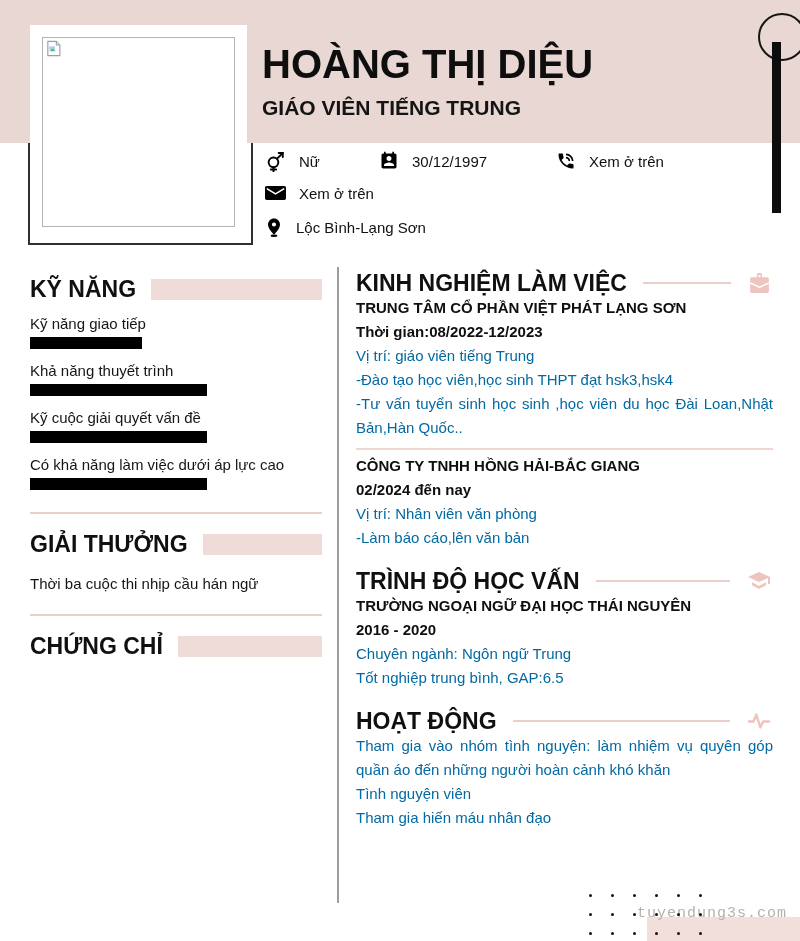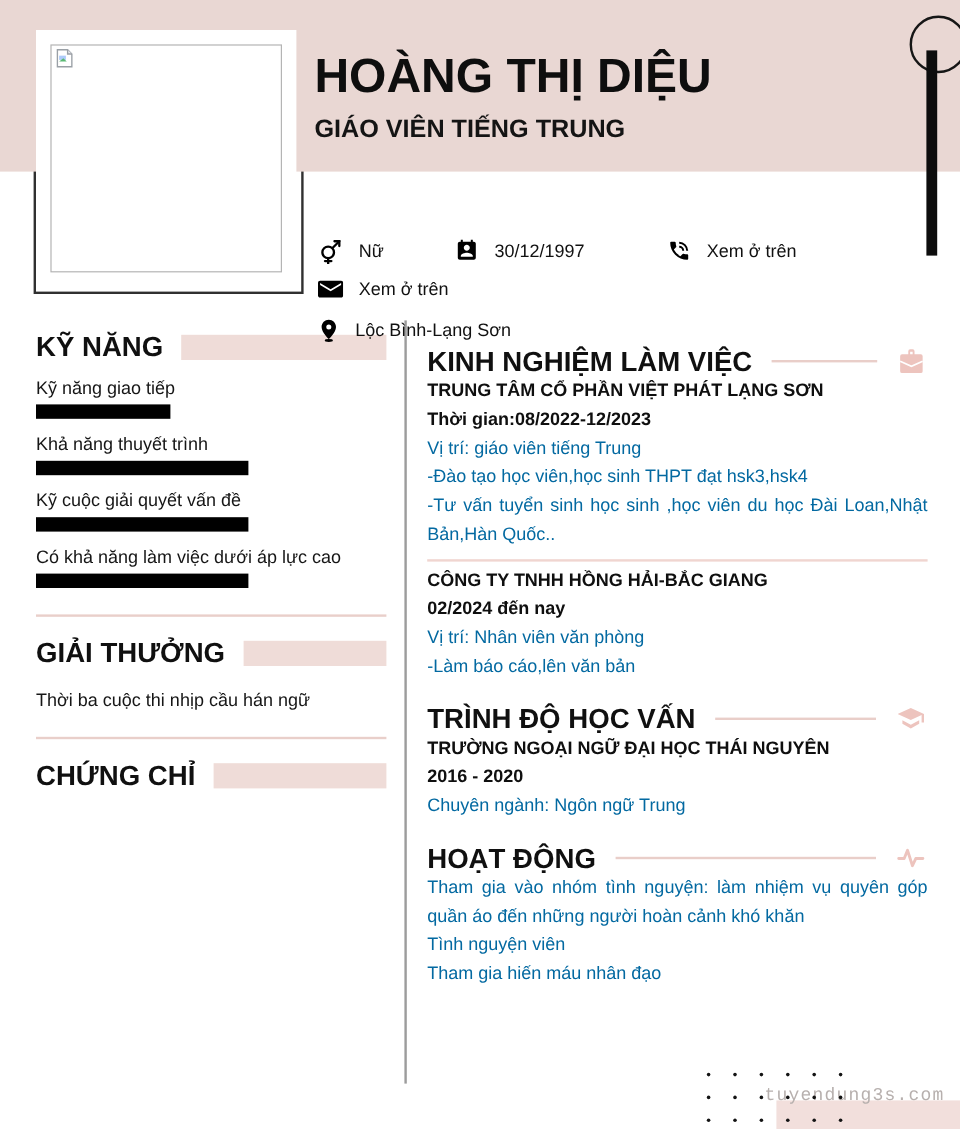--- a/index.html
+++ b/index.html
@@ -17,30 +17,30 @@
                border-radius:50%;z-index:3;background:transparent;}
   .deco-bar{position:absolute;left:772px;top:42px;width:9px;height:171px;background:#0d0d0d;z-index:4;}
 
   .name{position:absolute;left:262px;top:42px;font-size:40px;font-weight:700;color:#0e0e0e;
         letter-spacing:0;z-index:3;white-space:nowrap;}
   .jobtitle{position:absolute;left:262px;top:96px;font-size:21px;font-weight:700;color:#141414;z-index:3;white-space:nowrap;}
 
   
   .contact{position:absolute;left:265px;top:151px;width:520px;z-index:3;}
   .c-row{position:absolute;height:22px;display:flex;align-items:center;}
-  .c-item{display:flex;align-items:center;position:absolute;top:0;margin-top:48px;}
+  .c-item{display:flex;align-items:center;position:absolute;top:0;}
   .c-item svg{flex:0 0 auto;}
   .c-text{margin-left:13px;font-size:15px;color:#111;white-space:nowrap;}
   .r1{top:0;} .r2{top:33px;} .r3{top:66px;}
   .p0{left:0;} .p1{left:114px;} .p2{left:291px;}
 
   
   .col-divider{position:absolute;left:337px;top:267px;width:2px;height:636px;background:#9c9c9c;}
   .left-col{position:absolute;left:30px;top:276px;width:292px;}
-  .right-col{position:absolute;left:356px;top:288px;width:417px;}
+  .right-col{position:absolute;left:356px;top:270px;width:417px;}
 
   h2{margin:0;font-size:23px;font-weight:700;color:#101010;line-height:26px;white-space:nowrap;}
   .lhead{display:flex;align-items:center;}
   .lhead .block{flex:1;height:21px;background:#efdcd8;margin-left:15px;}
   .rhead{display:flex;align-items:center;}
   .rhead .rule{flex:1;height:2px;background:#e9cec9;margin:0 15px 0 16px;}
   .rhead svg{flex:0 0 auto;}
 
   .skill{margin-top:13px;}
   .skill .lbl{font-size:15px;color:#161616;}
@@ -204,20 +204,21 @@
       <h2>TRÌNH ĐỘ HỌC VẤN</h2>
       <div class="rule"></div>
       <svg width="28" height="24" viewBox="0 0 24 24" fill="#edc4be">
         <path d="M12 3 1 8l11 5 9-4.09V15h2V8L12 3zM5 13.18v3L12 20l7-3.82v-3L12 17l-7-3.82z"></path>
       </svg>
     </div>
 
     <p class="b mt13">TRƯỜNG NGOẠI NGỮ ĐẠI HỌC THÁI NGUYÊN</p>
     <p class="b">2016 - 2020</p>
     <p>Chuyên ngành: Ngôn ngữ Trung</p>
+    <p>Tốt nghiệp trung bình, GAP:6.5</p>
 
     <div class="rhead mt18">
       <h2>HOẠT ĐỘNG</h2>
       <div class="rule"></div>
       <svg width="28" height="22" viewBox="0 0 24 24" fill="none" stroke="#edc4be" stroke-width="2.6" stroke-linecap="round" stroke-linejoin="round">
         <path d="M1 12.5h5l3-7.5 4.5 14 3-6.5H23"></path>
       </svg>
     </div>
 
     <p class="just mt10">Tham gia vào nhóm tình nguyện: làm nhiệm vụ quyên góp quần áo đến những người hoàn cảnh khó khăn</p>

